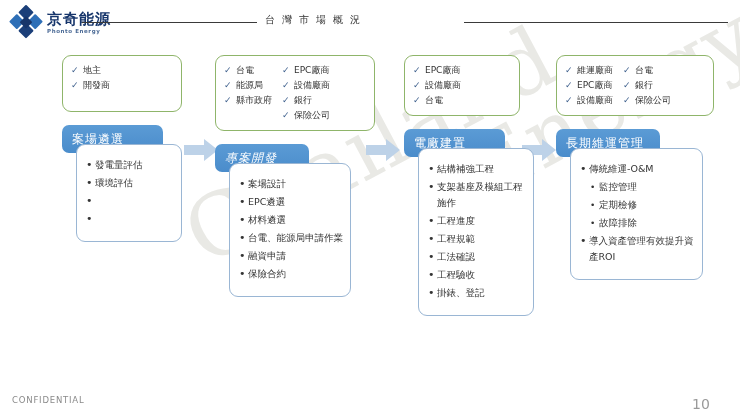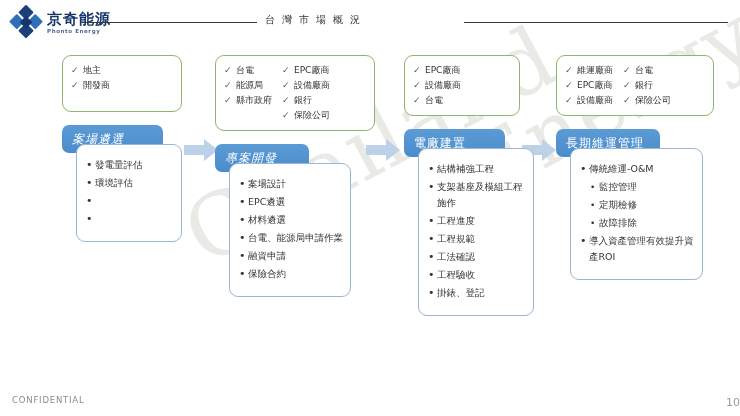--- a/index.html
+++ b/index.html
@@ -186,21 +186,21 @@
     display: flex;
     align-items: center;
     padding-left: 10px;
     box-sizing: border-box;
     color: #ffffff;
     font-size: 12px;
     letter-spacing: 1px;
     position: relative;
     z-index: 2;
   }
-  .col-1 .stage-head { width: 101px; font-style: italic; }
+  .col-1 .stage-head { width: 101px; }
   .col-2 .stage-head { width: 94px; font-style: italic; }
   .col-3 .stage-head { width: 101px; }
   .col-4 .stage-head { width: 104px; }
 
   
   .detail-card {
     margin-top: -9px;
     margin-left: 14px;
     border: 1px solid #9ab6d4;
     border-radius: 9px;
@@ -252,23 +252,23 @@
     position: absolute;
     left: 12px;
     top: 395px;
     font-size: 8.5px;
     letter-spacing: 0.8px;
     color: #8a8a8a;
     z-index: 4;
   }
   .footer-page {
     position: absolute;
-    left: 726px;
+    left: 692px;
     top: 396px;
-    font-size: 11px;
+    font-size: 14px;
     color: #9a9a9a;
     z-index: 4;
   }
 </style>
 </head>
 <body>
 
 <div class="watermark">
   <div class="wm-text wm-a">Chailand</div>
   <div class="wm-text wm-b">Energy</div>

